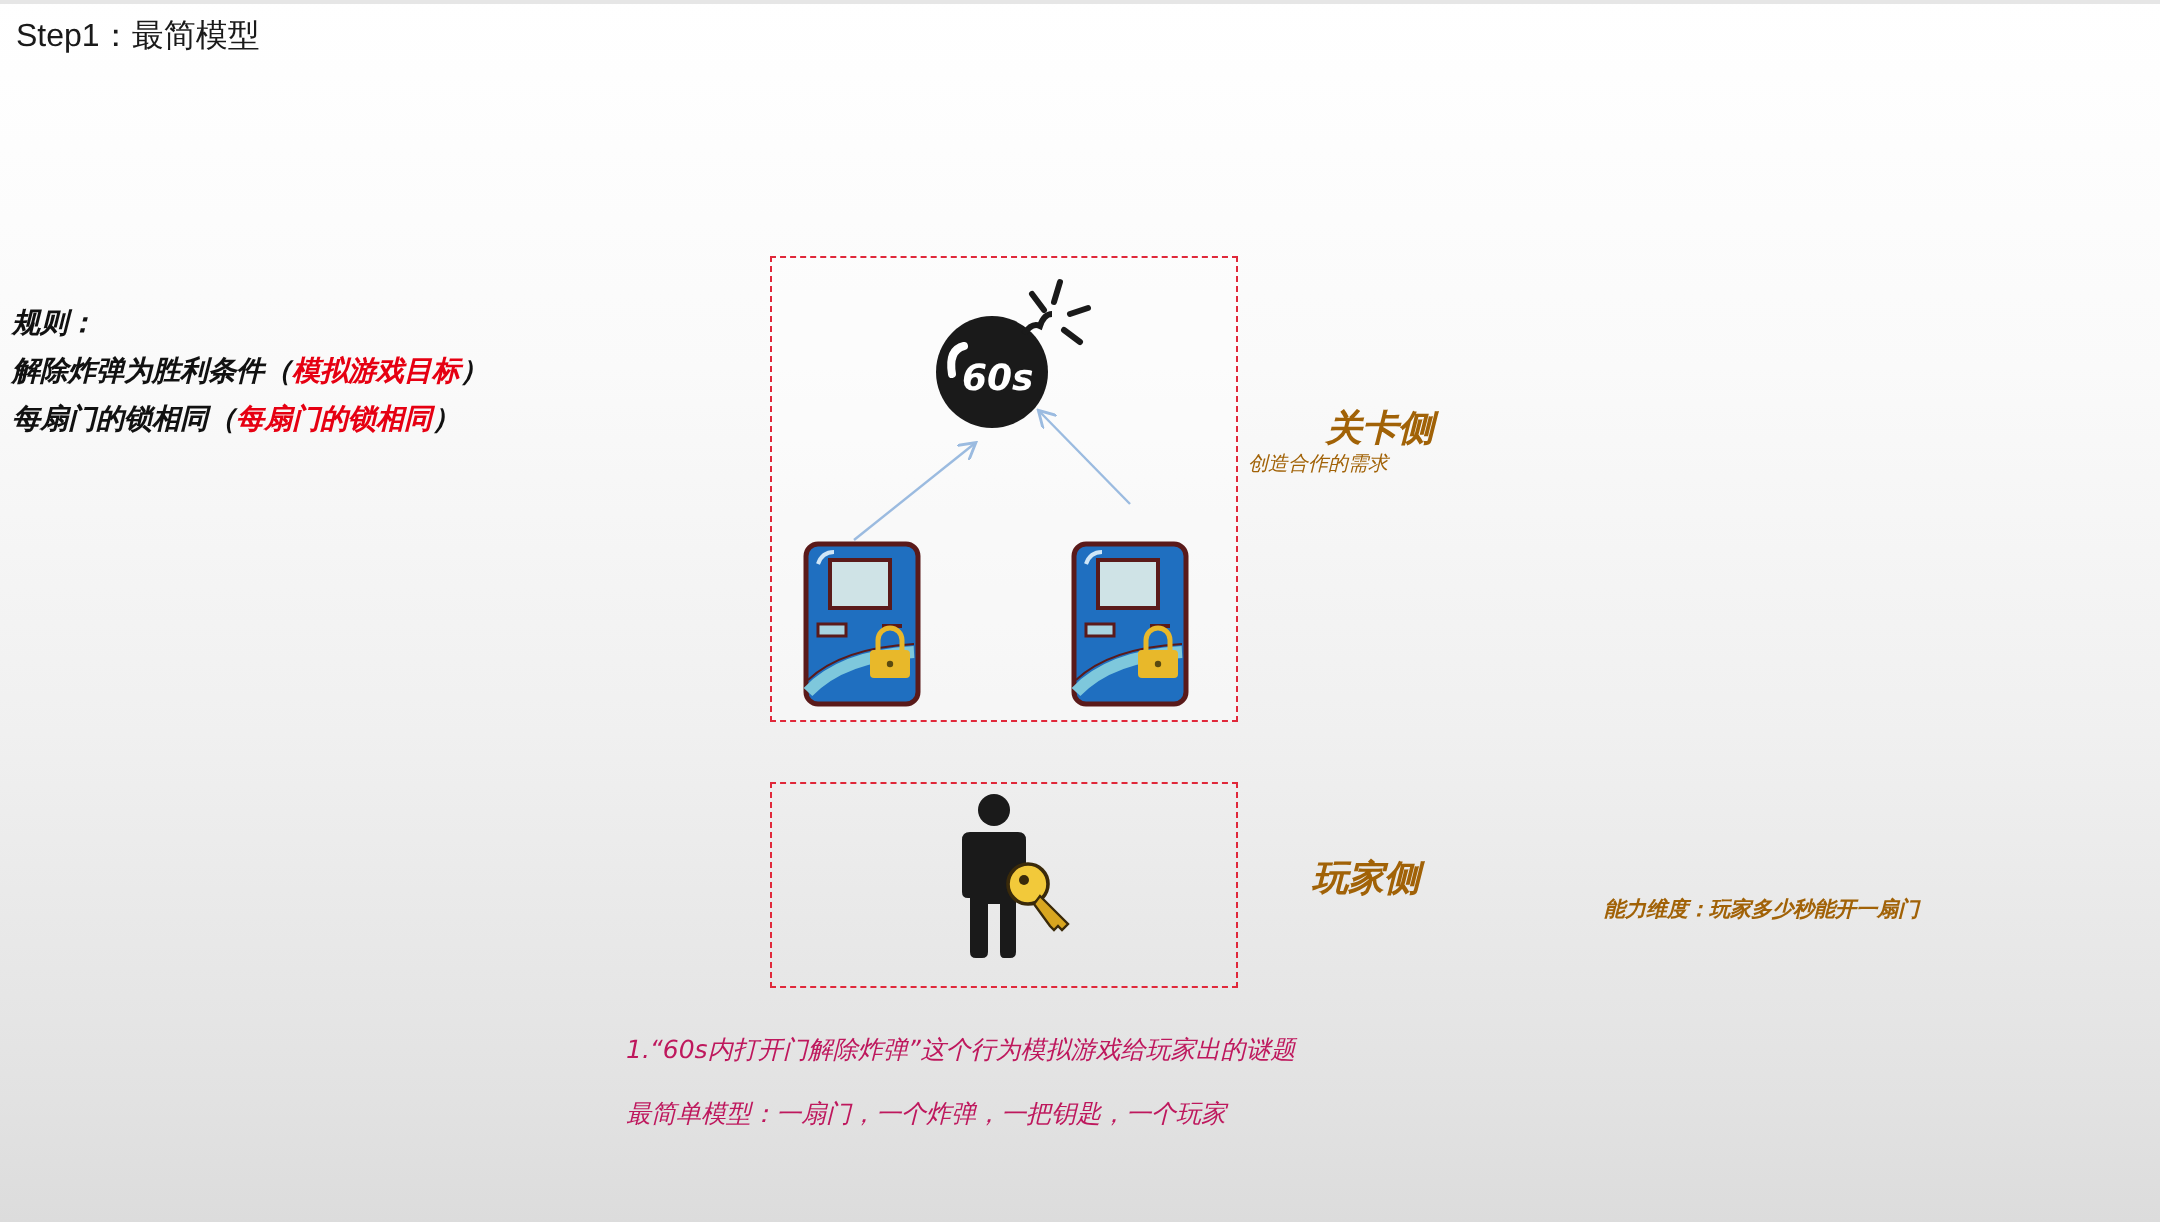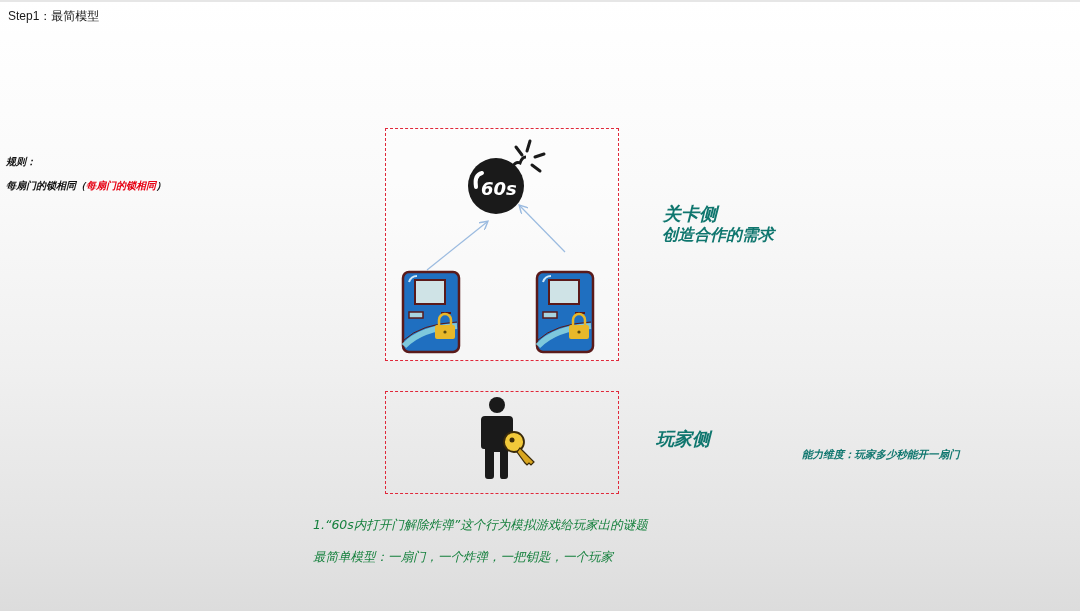--- a/index.html
+++ b/index.html
@@ -4,48 +4,51 @@
 <style>
   html, body { margin: 0; padding: 0; }
   body {
     width: 1080px; height: 611px; overflow: hidden; position: relative;
     background: linear-gradient(to bottom, #ffffff 0%, #fafafa 30%, #f0f0f0 60%, #e2e2e2 90%, #dcdcdc 100%);
     font-family: "DejaVu Sans", "Liberation Sans", sans-serif;
     color: #111;
   }
   .topbar { position: absolute; left: 0; top: 0; width: 1080px; height: 2px; background: #e6e6e6; }
   .title {
-    position: absolute; left: 8px; top: 8px; font-size: 12px; color: #1a1a1a;
+    position: absolute; left: 8px; top: 8px; font-size: 16px; color: #1a1a1a;
     font-family: "Liberation Sans", "DejaVu Sans", sans-serif;
   }
-  .rules { position: absolute; left: 6px; top: 150px; font-size: 10px; font-weight: bold; font-style: italic; line-height: 24px; color: #111; }
+  .rules { position: absolute; left: 6px; top: 150px; font-size: 14px; font-weight: bold; font-style: italic; line-height: 24px; color: #111; }
   .rules .red { color: #e60012; }
   .box {
     position: absolute; border: 1.5px dashed #e0283a; box-sizing: border-box;
   }
   .level-box { left: 385px; top: 128px; width: 234px; height: 233px; background: rgba(255,255,255,0.4); }
   .player-box { left: 385px; top: 391px; width: 234px; height: 103px; }
-  .side-label { position: absolute; font-weight: bold; font-style: italic; color: #0f766e; }
+  .side-label { position: absolute; font-weight: bold; font-style: italic; color: #a16207; }
   .level-label { left: 663px; top: 202px; font-size: 18px; }
-  .level-sub { left: 662px; top: 225px; font-size: 16px; font-weight: bold; }
+  .level-sub { left: 624px; top: 225px; font-size: 10px; font-weight: normal; }
   .player-label { left: 656px; top: 427px; font-size: 18px; }
   .player-sub { left: 802px; top: 448px; font-size: 10.5px; font-weight: bold; }
-  .notes { position: absolute; left: 313px; top: 516px; font-size: 12.5px; font-style: italic; color: #15803d; line-height: 17px; }
+  .notes { position: absolute; left: 313px; top: 516px; font-size: 12.5px; font-style: italic; color: #be185d; line-height: 17px; }
   .notes .gap { height: 15px; }
   .icon { position: absolute; }
 </style>
 </head>
 <body>
 
 <div class="topbar"></div>
 
 <div class="title">Step1：最简模型</div>
 
 <div class="rules">
   <div>规则：</div>
+  <div>
+    <span>解除炸弹为胜利条件</span><span>（</span><span class="red">模拟游戏目标</span><span>）</span>
+  </div>
   <div>
     <span>每扇门的锁相同</span><span>（</span><span class="red">每扇门的锁相同</span><span>）</span>
   </div>
 </div>
 
 <div class="box level-box"></div>
 
 <svg class="icon" style="left:385px;top:128px;" width="234" height="233">
   <defs>
     <marker id="ah" markerWidth="8" markerHeight="8" refX="6" refY="4" orient="auto">

